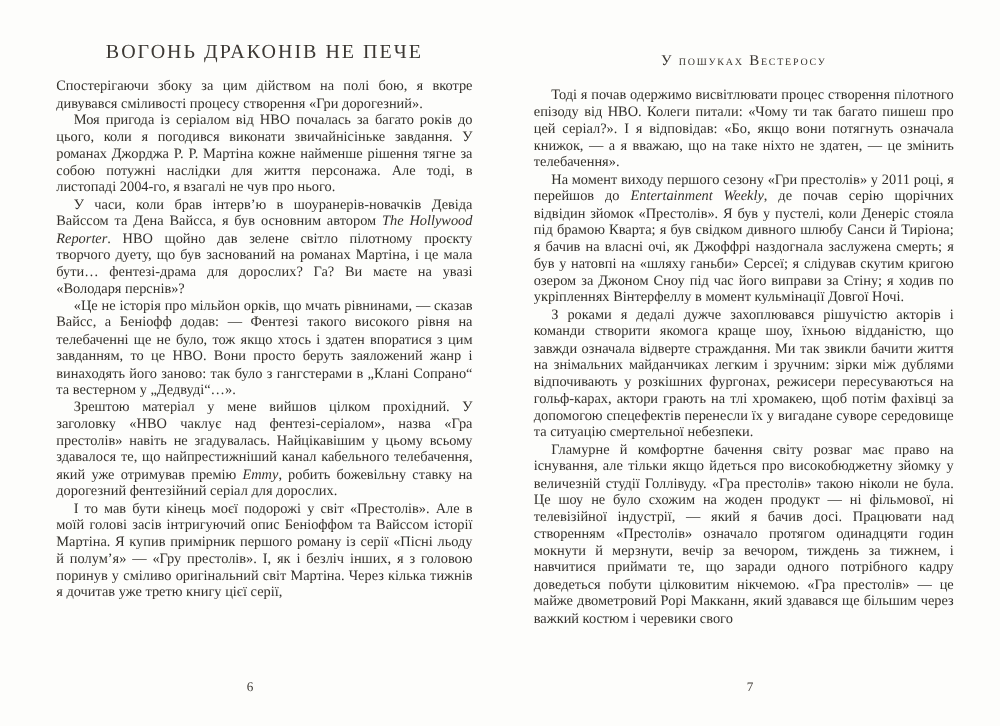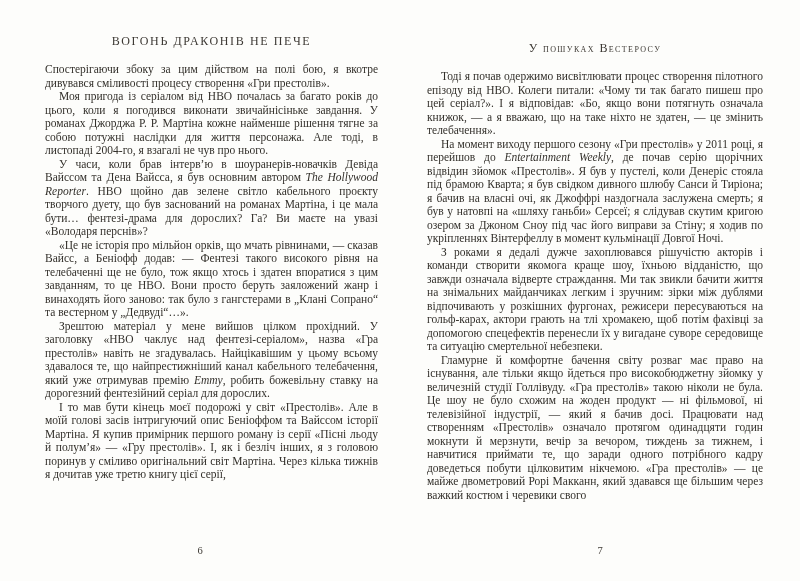--- a/index.html
+++ b/index.html
@@ -21,21 +21,21 @@
   .page {
     width: 400px;
     height: 581px;
     position: relative;
   }
   .page.left  { padding: 35px 22px 0 45px; }
   .page.right { padding: 42px 37px 0 27px; }
 
   .running-head {
     text-align: center;
-    font-size: 12px;
+    font-size: 16px;
     line-height: 13px;
     letter-spacing: 1.6px;
     color: var(--header-text);
     margin-bottom: 15px;
     white-space: nowrap;
   }
   .running-head.smallcaps {
     font-variant: small-caps;
     font-size: 12px;
     letter-spacing: 1.4px;
@@ -62,23 +62,23 @@
     color: var(--header-text);
   }
 </style>
 </head>
 <body>
 
 <div class="spread">
   <section class="page left">
     <header class="running-head">ВОГОНЬ ДРАКОНІВ НЕ ПЕЧЕ</header>
     <div class="page-body">
-        <p class="para"><span>Спостерігаючи збоку за цим дійством на полі бою, я вкотре дивувався сміливості процесу створення «Гри престолів».</span></p>
+        <p class="para"><span>Спостерігаючи збоку за цим дійством на полі бою, я вкотре дивувався сміливості процесу створення «Гри дорогезний».</span></p>
         <p class="para indent"><span>Моя пригода із серіалом від НВО почалась за багато років до цього, коли я погодився виконати звичайнісіньке завдання. У романах Джорджа Р. Р. Мартіна кожне найменше рішення тягне за собою потужні наслідки для життя персонажа. Але тоді, в листопаді 2004-го, я взагалі не чув про нього.</span></p>
-        <p class="para indent"><span>У часи, коли брав інтерв’ю в шоуранерів-новачків Девіда Вайссом та Дена Вайсса, я був основним автором </span><span class="it">The Hollywood Reporter</span><span>. НВО щойно дав зелене світло кабельного проєкту творчого дуету, що був заснований на романах Мартіна, і це мала бути… фентезі-драма для дорослих? Га? Ви маєте на увазі «Володаря перснів»?</span></p>
+        <p class="para indent"><span>У часи, коли брав інтерв’ю в шоуранерів-новачків Девіда Вайссом та Дена Вайсса, я був основним автором </span><span class="it">The Hollywood Reporter</span><span>. НВО щойно дав зелене світло пілотному проєкту творчого дуету, що був заснований на романах Мартіна, і це мала бути… фентезі-драма для дорослих? Га? Ви маєте на увазі «Володаря перснів»?</span></p>
         <p class="para indent"><span>«Це не історія про мільйон орків, що мчать рівнинами, — сказав Вайсс, а Беніофф додав: — Фентезі такого високого рівня на телебаченні ще не було, тож якщо хтось і здатен впоратися з цим завданням, то це НВО. Вони просто беруть заяложений жанр і винаходять його заново: так було з гангстерами в „Клані Сопрано“ та вестерном у „Дедвуді“…».</span></p>
         <p class="para indent"><span>Зрештою матеріал у мене вийшов цілком прохідний. У заголовку «НВО чаклує над фентезі-серіалом», назва «Гра престолів» навіть не згадувалась. Найцікавішим у цьому всьому здавалося те, що найпрестижніший канал кабельного телебачення, який уже отримував премію </span><span class="it">Emmy</span><span>, робить божевільну ставку на дорогезний фентезійний серіал для дорослих.</span></p>
         <p class="para indent"><span>І то мав бути кінець моєї подорожі у світ «Престолів». Але в моїй голові засів інтригуючий опис Беніоффом та Вайссом історії Мартіна. Я купив примірник першого роману із серії «Пісні льоду й полум’я» — «Гру престолів». І, як і безліч інших, я з головою поринув у сміливо оригінальний світ Мартіна. Через кілька тижнів я дочитав уже третю книгу цієї серії,</span></p>
       </div>
     <footer class="folio">6</footer>
   </section>
 
   <section class="page right">
     <header class="running-head smallcaps">У пошуках Вестеросу</header>
     <div class="page-body">

